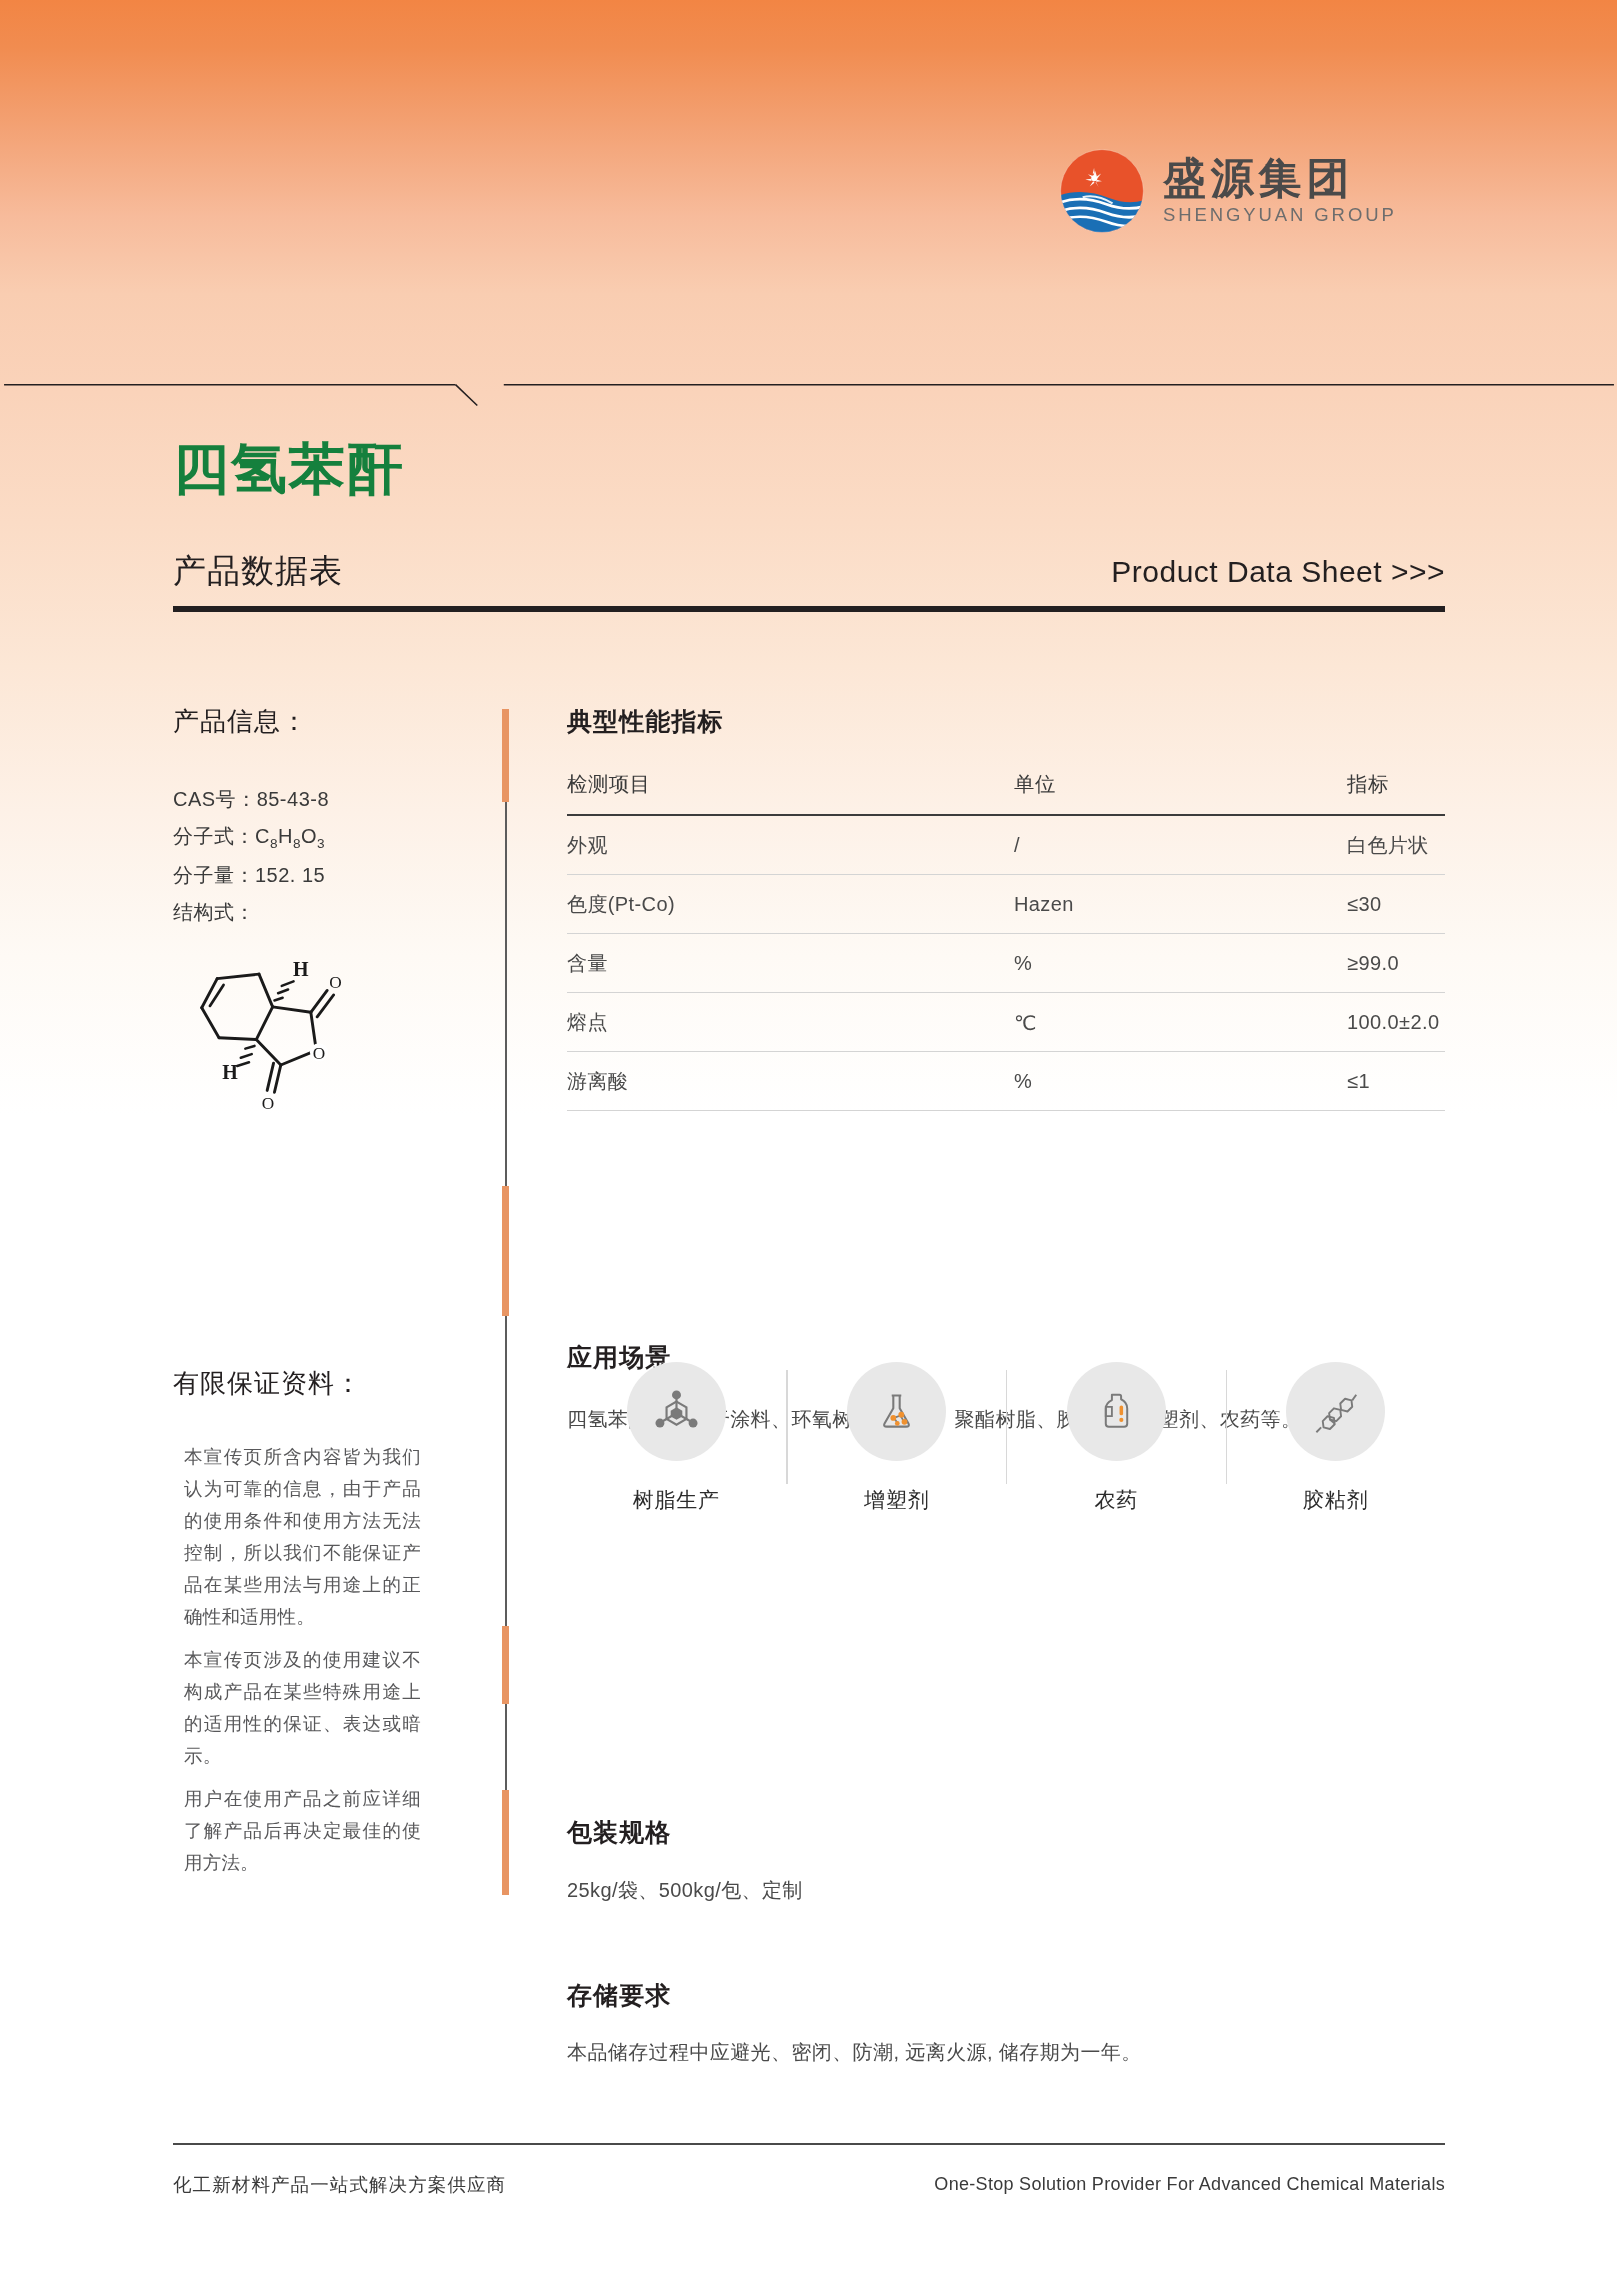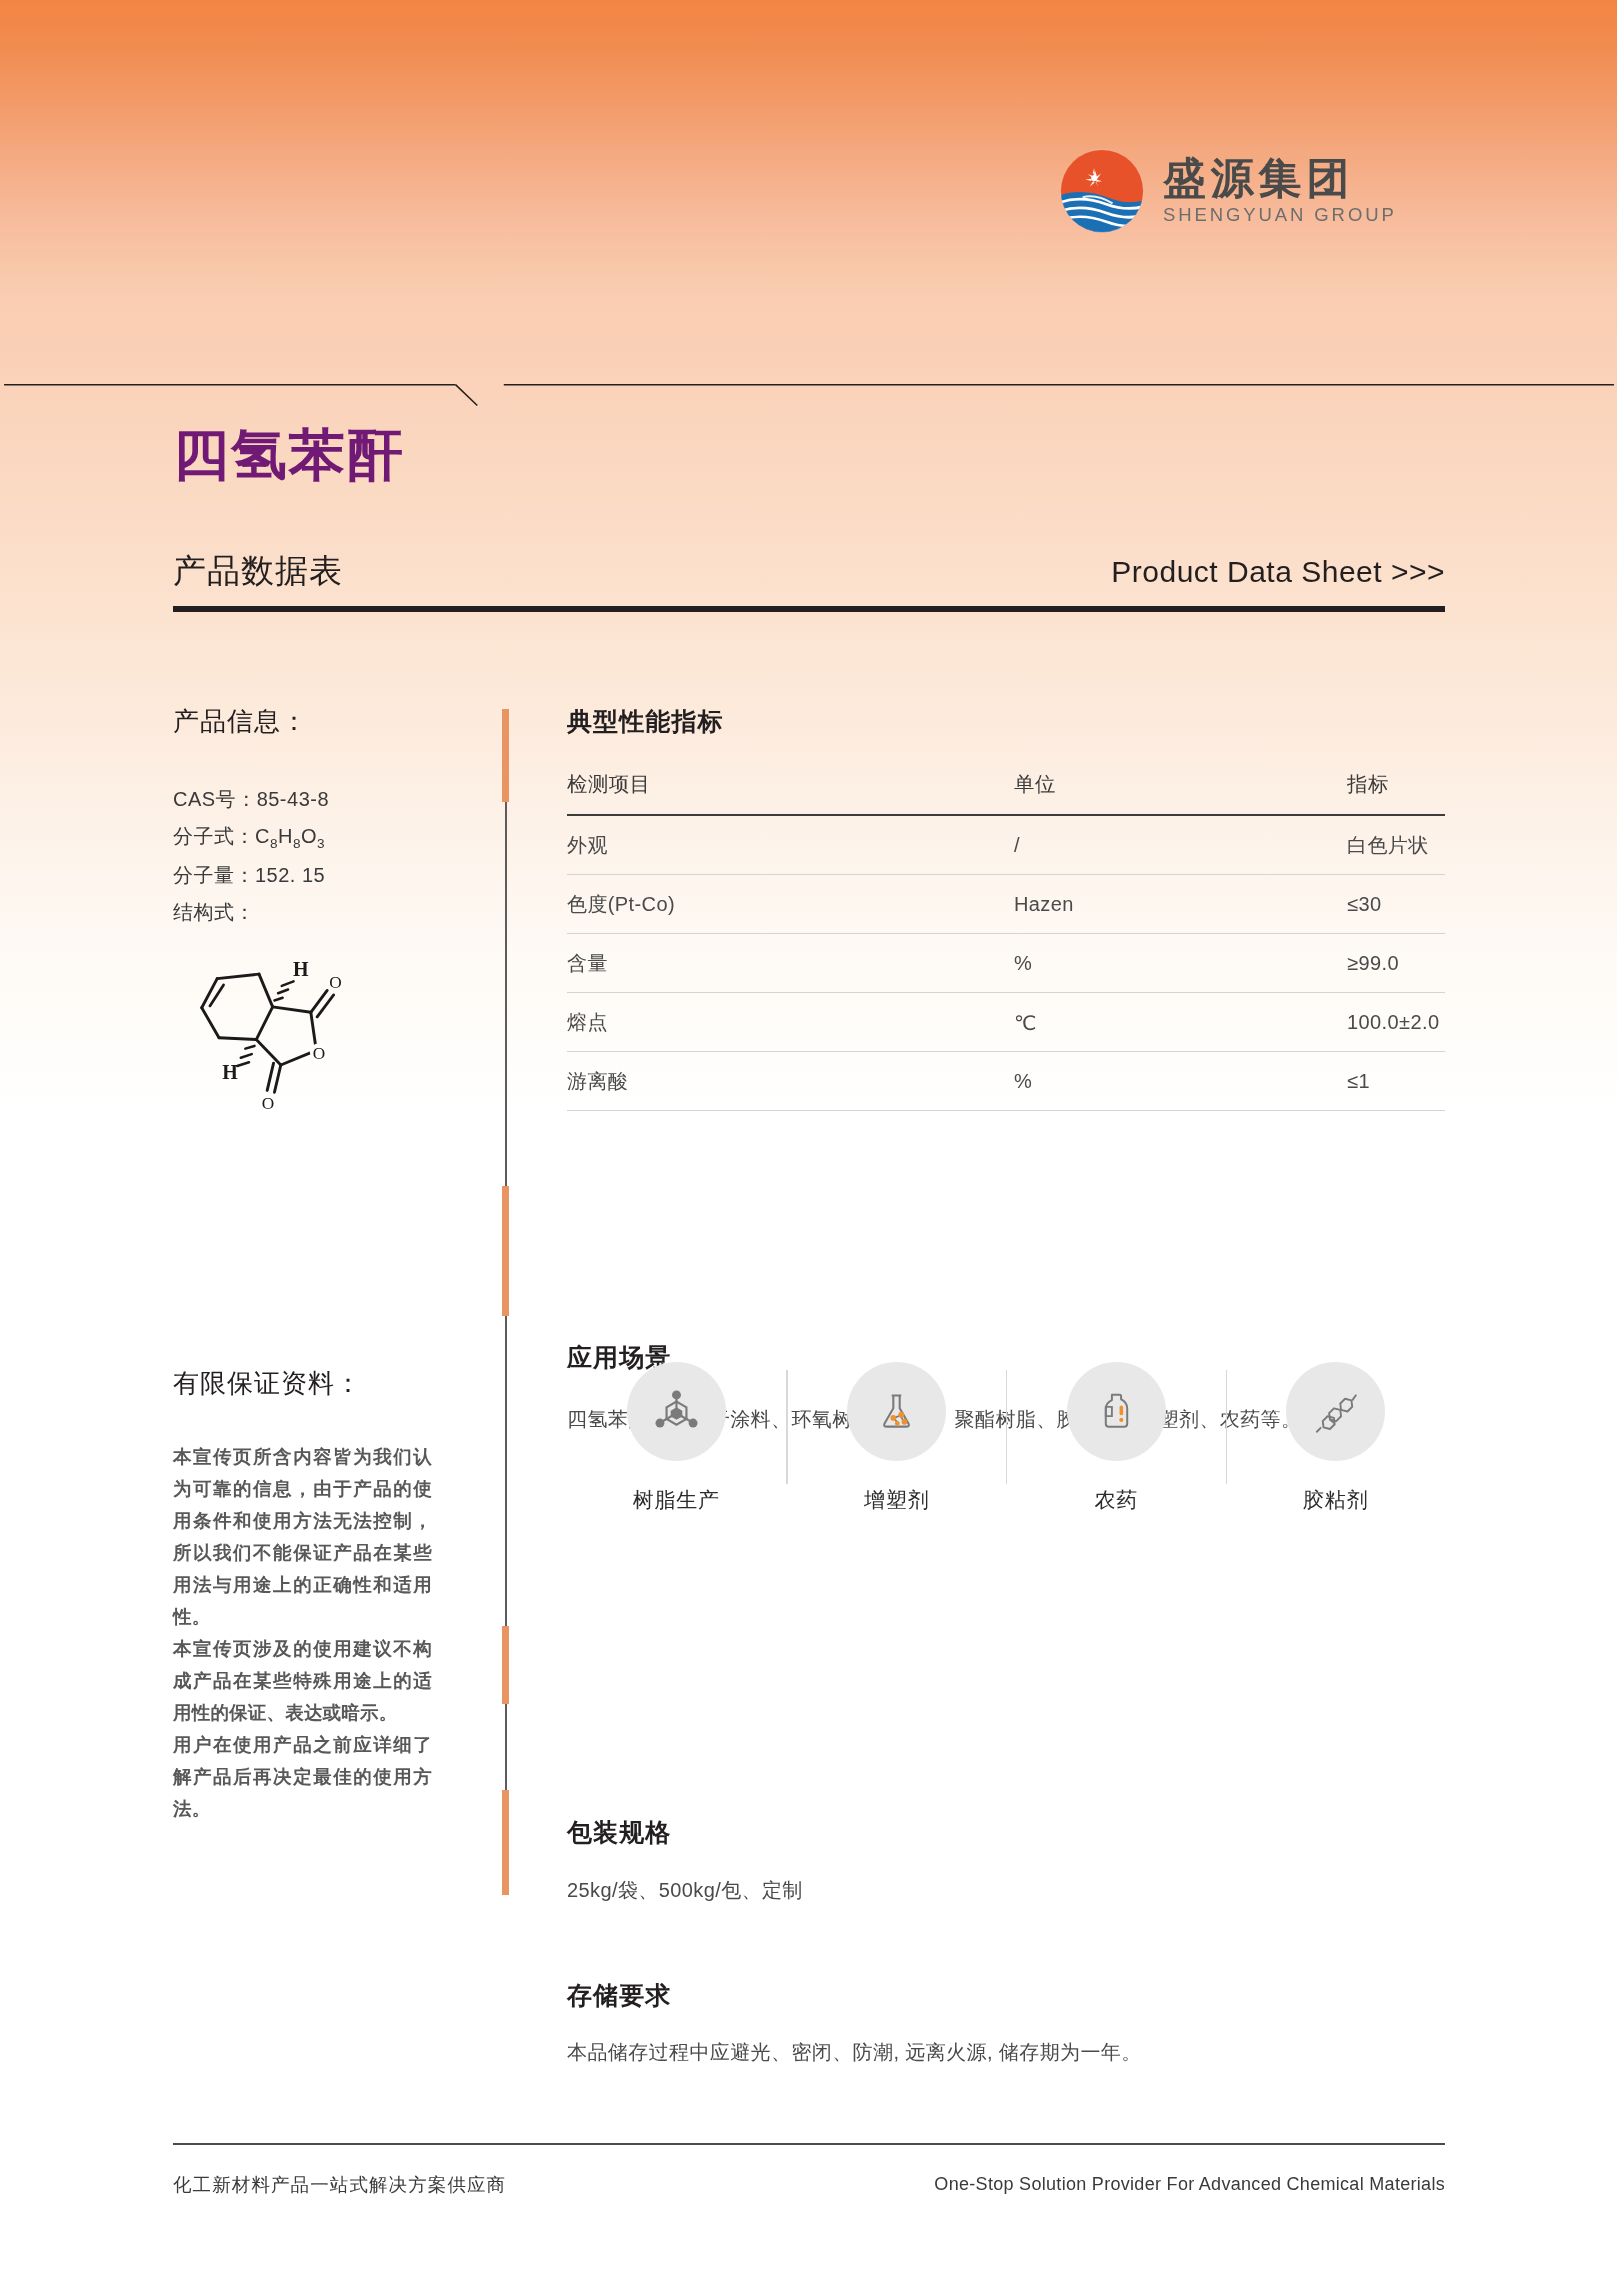--- a/index.html
+++ b/index.html
@@ -80,25 +80,25 @@
   
   .angle-divider {
     position: absolute;
     left: 0; top: 361px;
     width: 1618px; height: 53px;
   }
 
   
   .product-title {
     position: absolute;
-    left: 173px; top: 418px;
+    left: 173px; top: 432px;
     font-size: 56px;
     font-weight: bold;
     letter-spacing: 1.9px;
-    color: #701a75;
+    color: #15803d;
     white-space: nowrap;
   }
   .subtitle-row {
     position: absolute;
     left: 173px; top: 554px;
     width: 1272px;
     display: flex;
     align-items: flex-end;
     justify-content: space-between;
   }
@@ -180,22 +180,21 @@
   }
   .warranty-body {
     margin-top: 42px;
     font-size: 18.5px;
     line-height: 32px;
     color: #58585a;
     letter-spacing: 0.2px;
     text-align: justify;
   }
   .warranty-body p {
-    margin: 0;
-    font-weight: bold;
+    margin: 11px;
   }
 
   
   .sec-heading {
     font-size: 25px;
     font-weight: bold;
     color: #231f20;
     letter-spacing: 1.1px;
     line-height: 1.2;
   }

